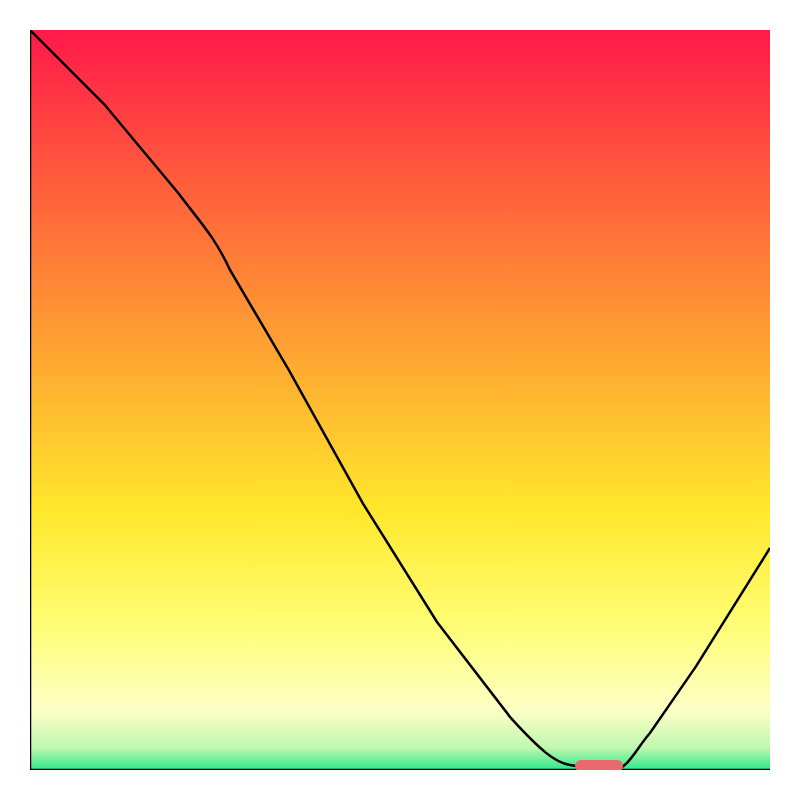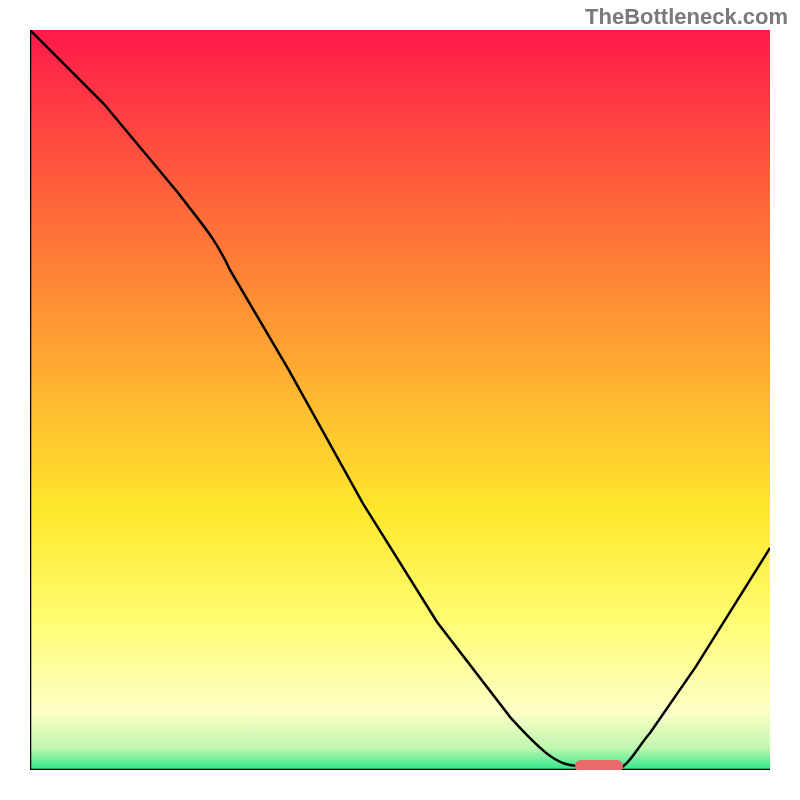--- a/index.html
+++ b/index.html
@@ -42,21 +42,20 @@
   }
   .marker {
     fill: #e96a6d;
     stroke: none;
   }
 </style>
 </head>
 <body>
 
 <div class="container">
-  <div class="watermark">TheBottleneck.com</div>
 
   <svg class="plot-area" viewBox="0 0 740 740" preserveAspectRatio="none">
     <defs>
       <linearGradient id="bg-grad" x1="0" y1="0" x2="0" y2="1">
         <stop offset="0%" stop-color="#ff194a"></stop>
         <stop offset="20%" stop-color="#ff5b3c"></stop>
         <stop offset="45%" stop-color="#ffa931"></stop>
         <stop offset="65%" stop-color="#ffe82c"></stop>
         <stop offset="80%" stop-color="#fffd72"></stop>
         <stop offset="92%" stop-color="#fdffc6"></stop>

